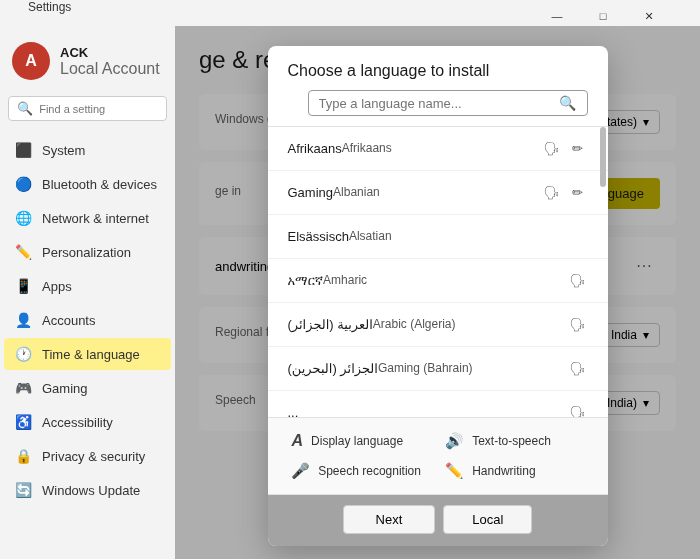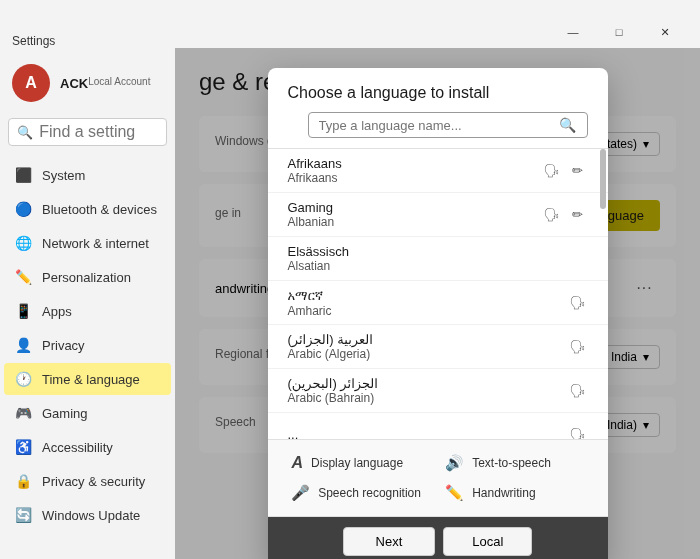--- a/index.html
+++ b/index.html
@@ -10,24 +10,24 @@
       width: 700px;
       height: 559px;
       overflow: hidden;
       display: flex;
       flex-direction: column;
     }
 
     
     .titlebar {
       background: #f3f3f3;
-      height: 48px;
-      display: flex;
-      align-items: flex-end;
-      padding: 0 12px;
+      height: 26px;
+      display: flex;
+      align-items: flex-start;
+      padding: 0 28px;
       font-size: 12px;
       color: #333;
       flex-shrink: 0;
     }
     .titlebar-title { flex: 1; font-size: 12px; }
     .titlebar-controls { display: flex; gap: 0; }
     .titlebar-btn {
       width: 46px;
       height: 32px;
       border: none;
@@ -70,38 +70,38 @@
       border-radius: 50%;
       background: #c0392b;
       display: flex;
       align-items: center;
       justify-content: center;
       color: white;
       font-size: 16px;
       font-weight: bold;
       flex-shrink: 0;
     }
-    .profile-info { display: flex; flex-direction: row; }
+    .profile-info { display: flex; flex-direction: column; }
     .profile-name { font-weight: 600; font-size: 13px; color: #1a1a1a; }
-    .profile-sub { font-size: 10px; color: #666; }
+    .profile-sub { font-size: 16px; color: #666; }
 
     .search-box {
       margin: 0 8px 12px 8px;
       display: flex;
       align-items: center;
       background: white;
       border: 1px solid #ccc;
       border-radius: 4px;
       padding: 4px 8px;
       gap: 6px;
     }
     .search-box input {
       border: none;
       outline: none;
-      font-size: 16px;
+      font-size: 11px;
       width: 100%;
       background: transparent;
       color: #333;
     }
 
     .nav-item {
       display: flex;
       align-items: center;
       padding: 8px 12px;
       gap: 10px;
@@ -235,21 +235,21 @@
     }
     .lang-item {
       padding: 6px 20px;
       border-bottom: 1px solid #f0f0f0;
       cursor: pointer;
       display: flex;
       align-items: center;
       justify-content: space-between;
       min-height: 44px;
     }
-    .lang-text { display: flex; flex-direction: column; }
+    .lang-text { display: flex; }
     .lang-name { font-size: 13px; font-weight: 500; color: #1a1a1a; }
     .lang-native { font-size: 12px; color: #555; }
     .lang-icons { display: flex; gap: 6px; align-items: center; }
     .lang-icon-small {
       width: 20px;
       height: 20px;
       display: flex;
       align-items: center;
       justify-content: center;
       font-size: 13px;
@@ -283,21 +283,21 @@
       color: #333;
       border-radius: 4px;
     }
     .footer-icon { font-size: 15px; color: #444; }
 
     .modal-action-btns {
       display: flex;
       justify-content: center;
       gap: 8px;
       padding: 10px 16px 12px 16px;
-      background: #404040;
+      background: #a3a3a3;
       border-top: 1px solid #e0e0e0;
     }
     .btn-next {
       border: 1px solid #ccc;
       background: #f5f5f5;
       border-radius: 4px;
       padding: 6px 32px;
       font-size: 13px;
       cursor: pointer;
     }
@@ -354,21 +354,21 @@
     <div class="nav-item">
       <span class="nav-icon">✏️</span>
       <span>Personalization</span>
     </div>
     <div class="nav-item">
       <span class="nav-icon">📱</span>
       <span>Apps</span>
     </div>
     <div class="nav-item">
       <span class="nav-icon">👤</span>
-      <span>Privacy</span>
+      <span>Accounts</span>
     </div>
     <div class="nav-item active">
       <span class="nav-icon">🕐</span>
       <span>Time &amp; language</span>
     </div>
     <div class="nav-item">
       <span class="nav-icon">🎮</span>
       <span>Gaming</span>
     </div>
     <div class="nav-item">
@@ -485,21 +485,21 @@
               <span class="lang-name">العربية (الجزائر)</span>
               <span class="lang-native">Arabic (Algeria)</span>
             </div>
             <div class="lang-icons">
               <span class="lang-icon-small">🗣</span>
             </div>
           </div>
           <div class="lang-item">
             <div class="lang-text">
               <span class="lang-name">الجزائر (البحرين)</span>
-              <span class="lang-native">Arabic (Bahrain)</span>
+              <span class="lang-native">Gaming (Bahrain)</span>
             </div>
             <div class="lang-icons">
               <span class="lang-icon-small">🗣</span>
             </div>
           </div>
           <div class="lang-item" style="height:30px; overflow:hidden;">
             <div class="lang-text">
               <span class="lang-name">...</span>
             </div>
             <div class="lang-icons">

